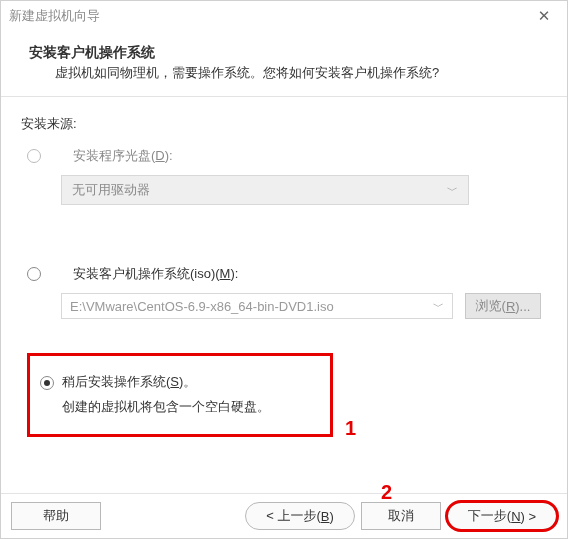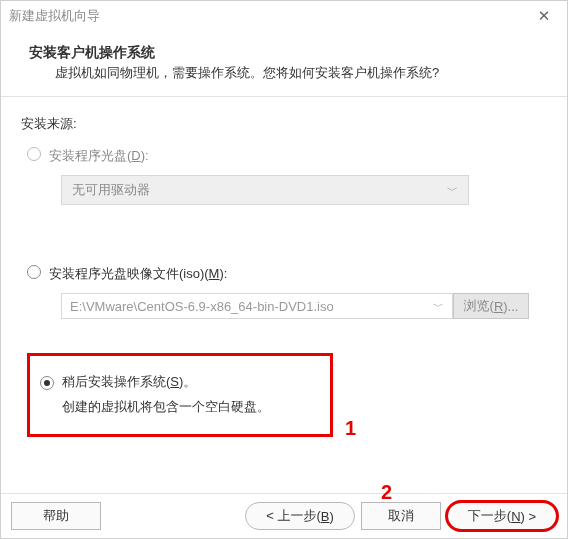--- a/index.html
+++ b/index.html
@@ -61,22 +61,24 @@
   .body {
     flex: 1;
     padding: 18px 20px 10px 20px;
   }
   .section-label {
     margin-bottom: 14px;
     color: #333;
   }
   .option-row {
     display: flex;
+    align-items: center;
     margin-left: 6px;
     margin-bottom: 10px;
+    gap: 24px;
   }
   .radio {
     width: 14px; height: 14px;
     border: 1px solid #888;
     border-radius: 50%;
     margin-right: 8px;
     display: inline-flex;
     align-items: center;
     justify-content: center;
     background: #fff;
@@ -105,20 +107,21 @@
   }
   .chevron {
     font-size: 11px;
     color: #999;
   }
   .gap { height: 60px; }
   .iso-row {
     display: flex;
     align-items: center;
     margin: 10px 0 0 40px;
+    gap: 12px;
     text-align: right;
   }
   .iso-input {
     width: 392px;
     height: 26px;
     border: 1px solid #d8d8d8;
     background: #fff;
     display: flex;
     align-items: center;
     padding: 0 8px;
@@ -219,21 +222,21 @@
     <div class="drive-select">
       <span>无可用驱动器</span>
       <span class="chevron">﹀</span>
     </div>
 
     <div class="gap"></div>
 
     <div class="option-row">
       <span class="radio"></span>
       <span class="opt-label">
-        <span>安装程序光盘映像文件(iso)(</span><u>M</u><span>):</span>
+        <span>安装客户机操作系统(iso)(</span><u>M</u><span>):</span>
       </span>
     </div>
     <div class="iso-row">
       <div class="iso-input">
         <span>E:\VMware\CentOS-6.9-x86_64-bin-DVD1.iso</span>
         <span class="chevron">﹀</span>
       </div>
       <div class="browse-btn">
         <span>浏览(</span>
           <u>R</u>

